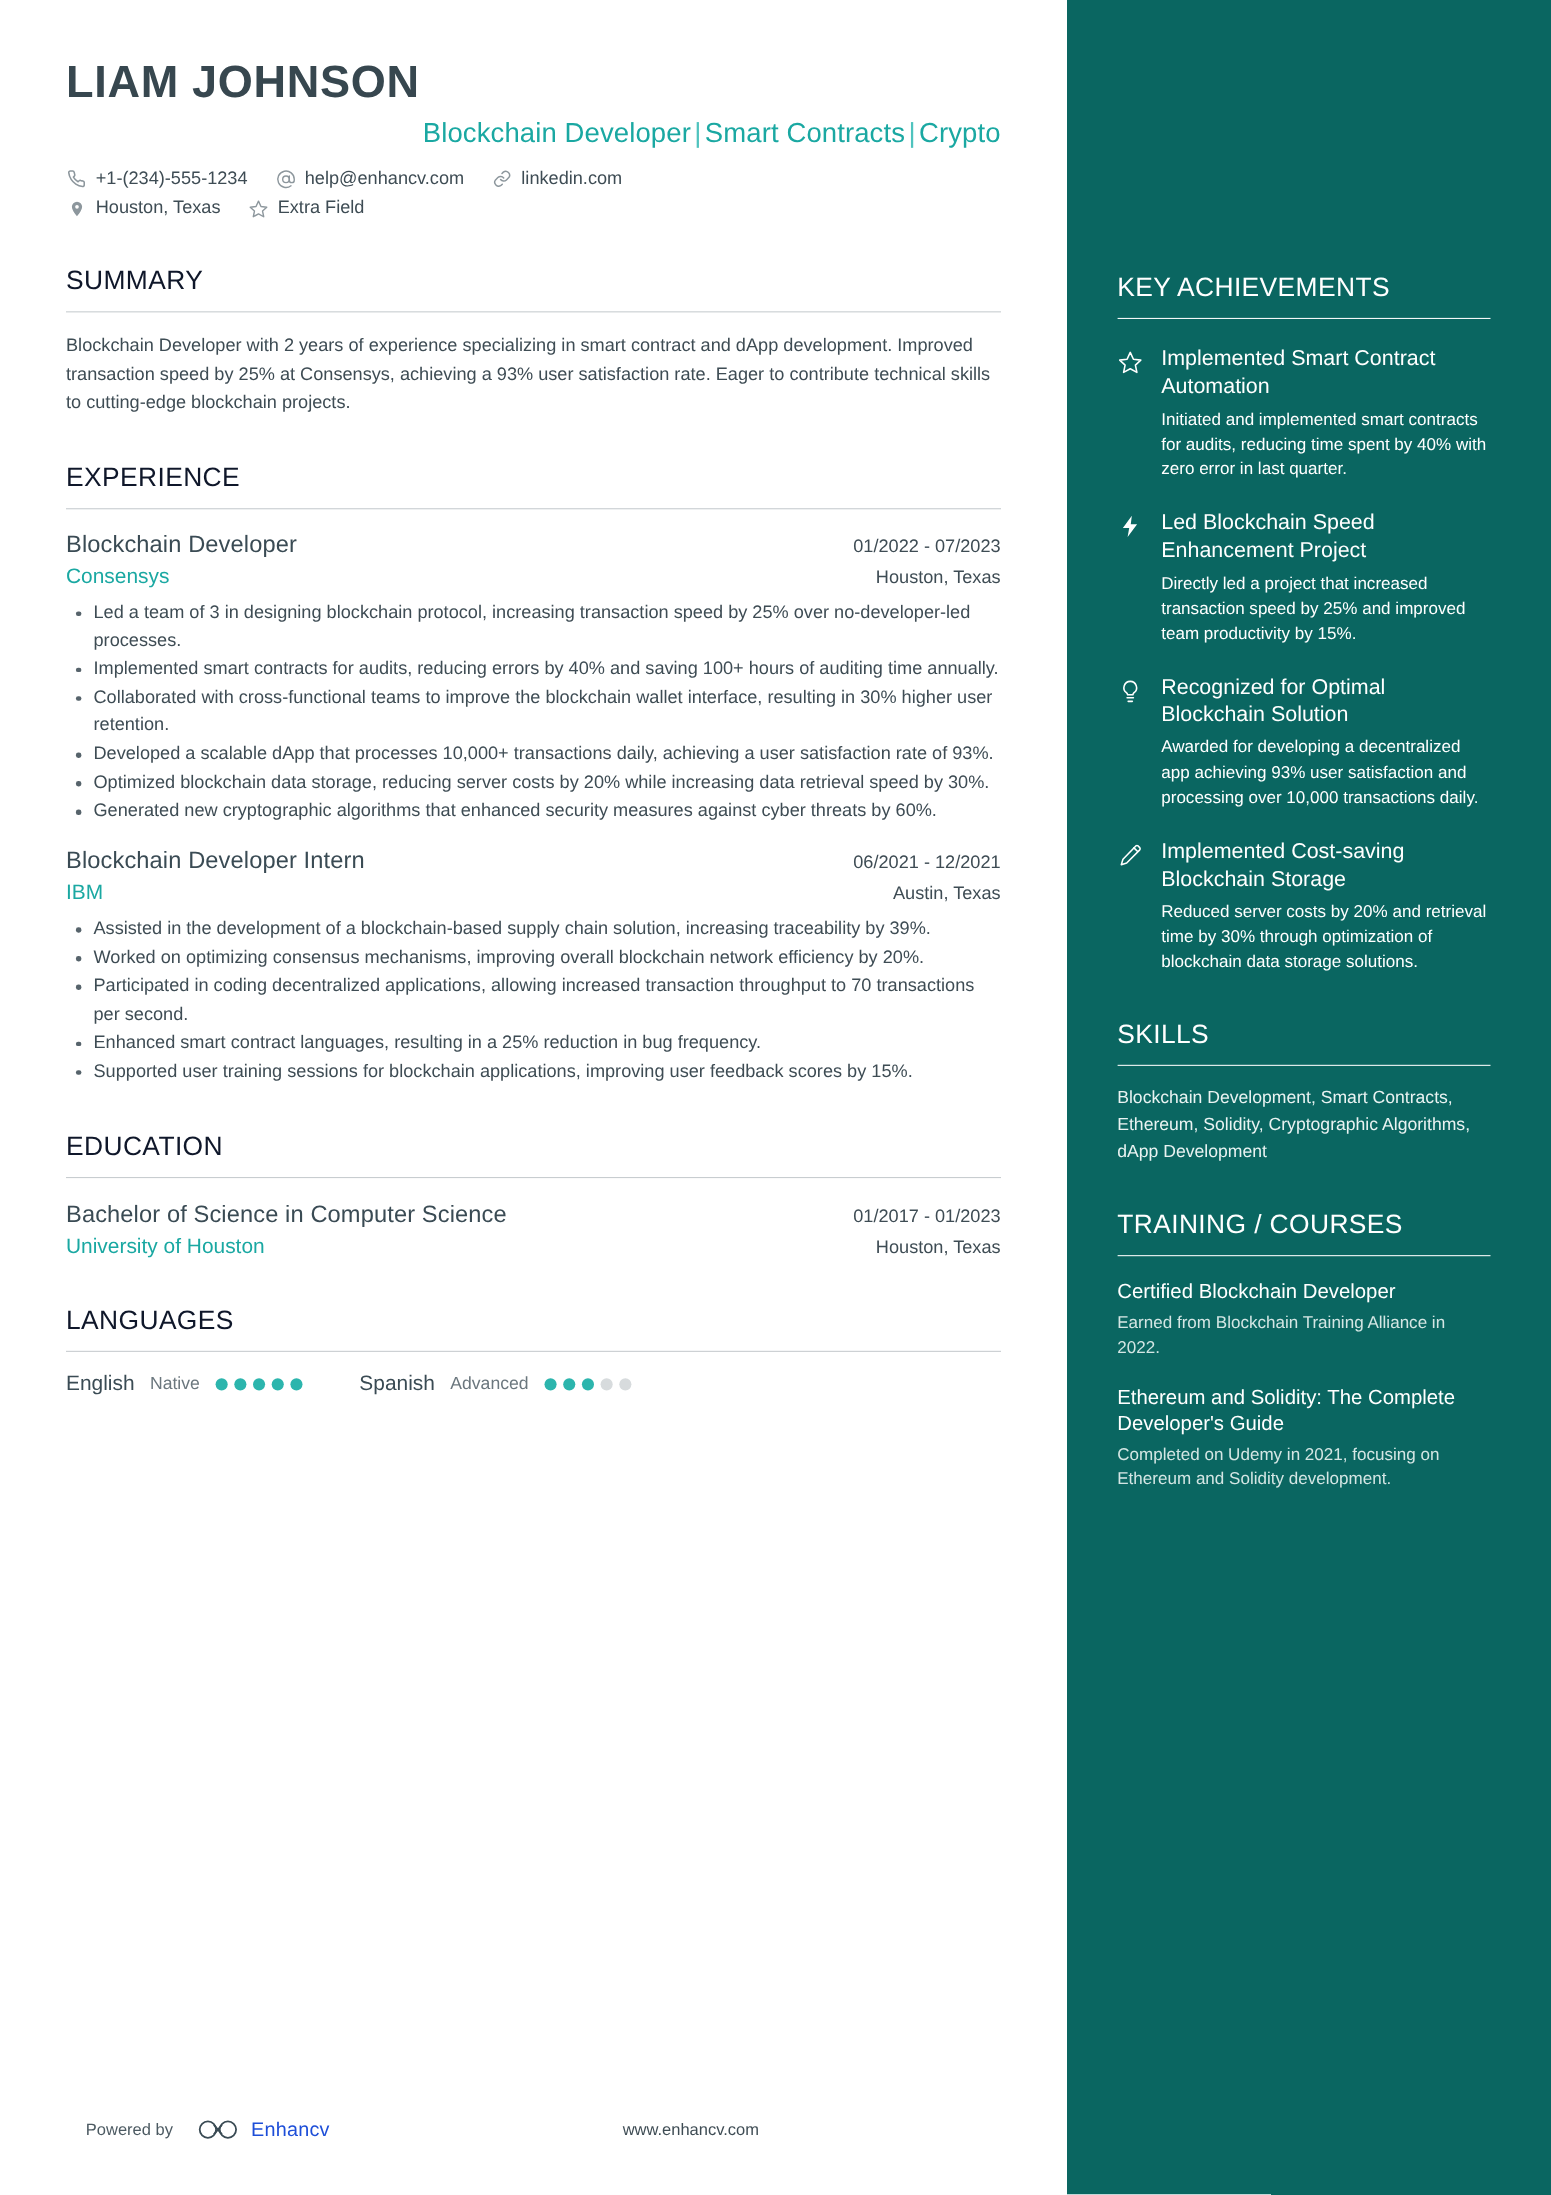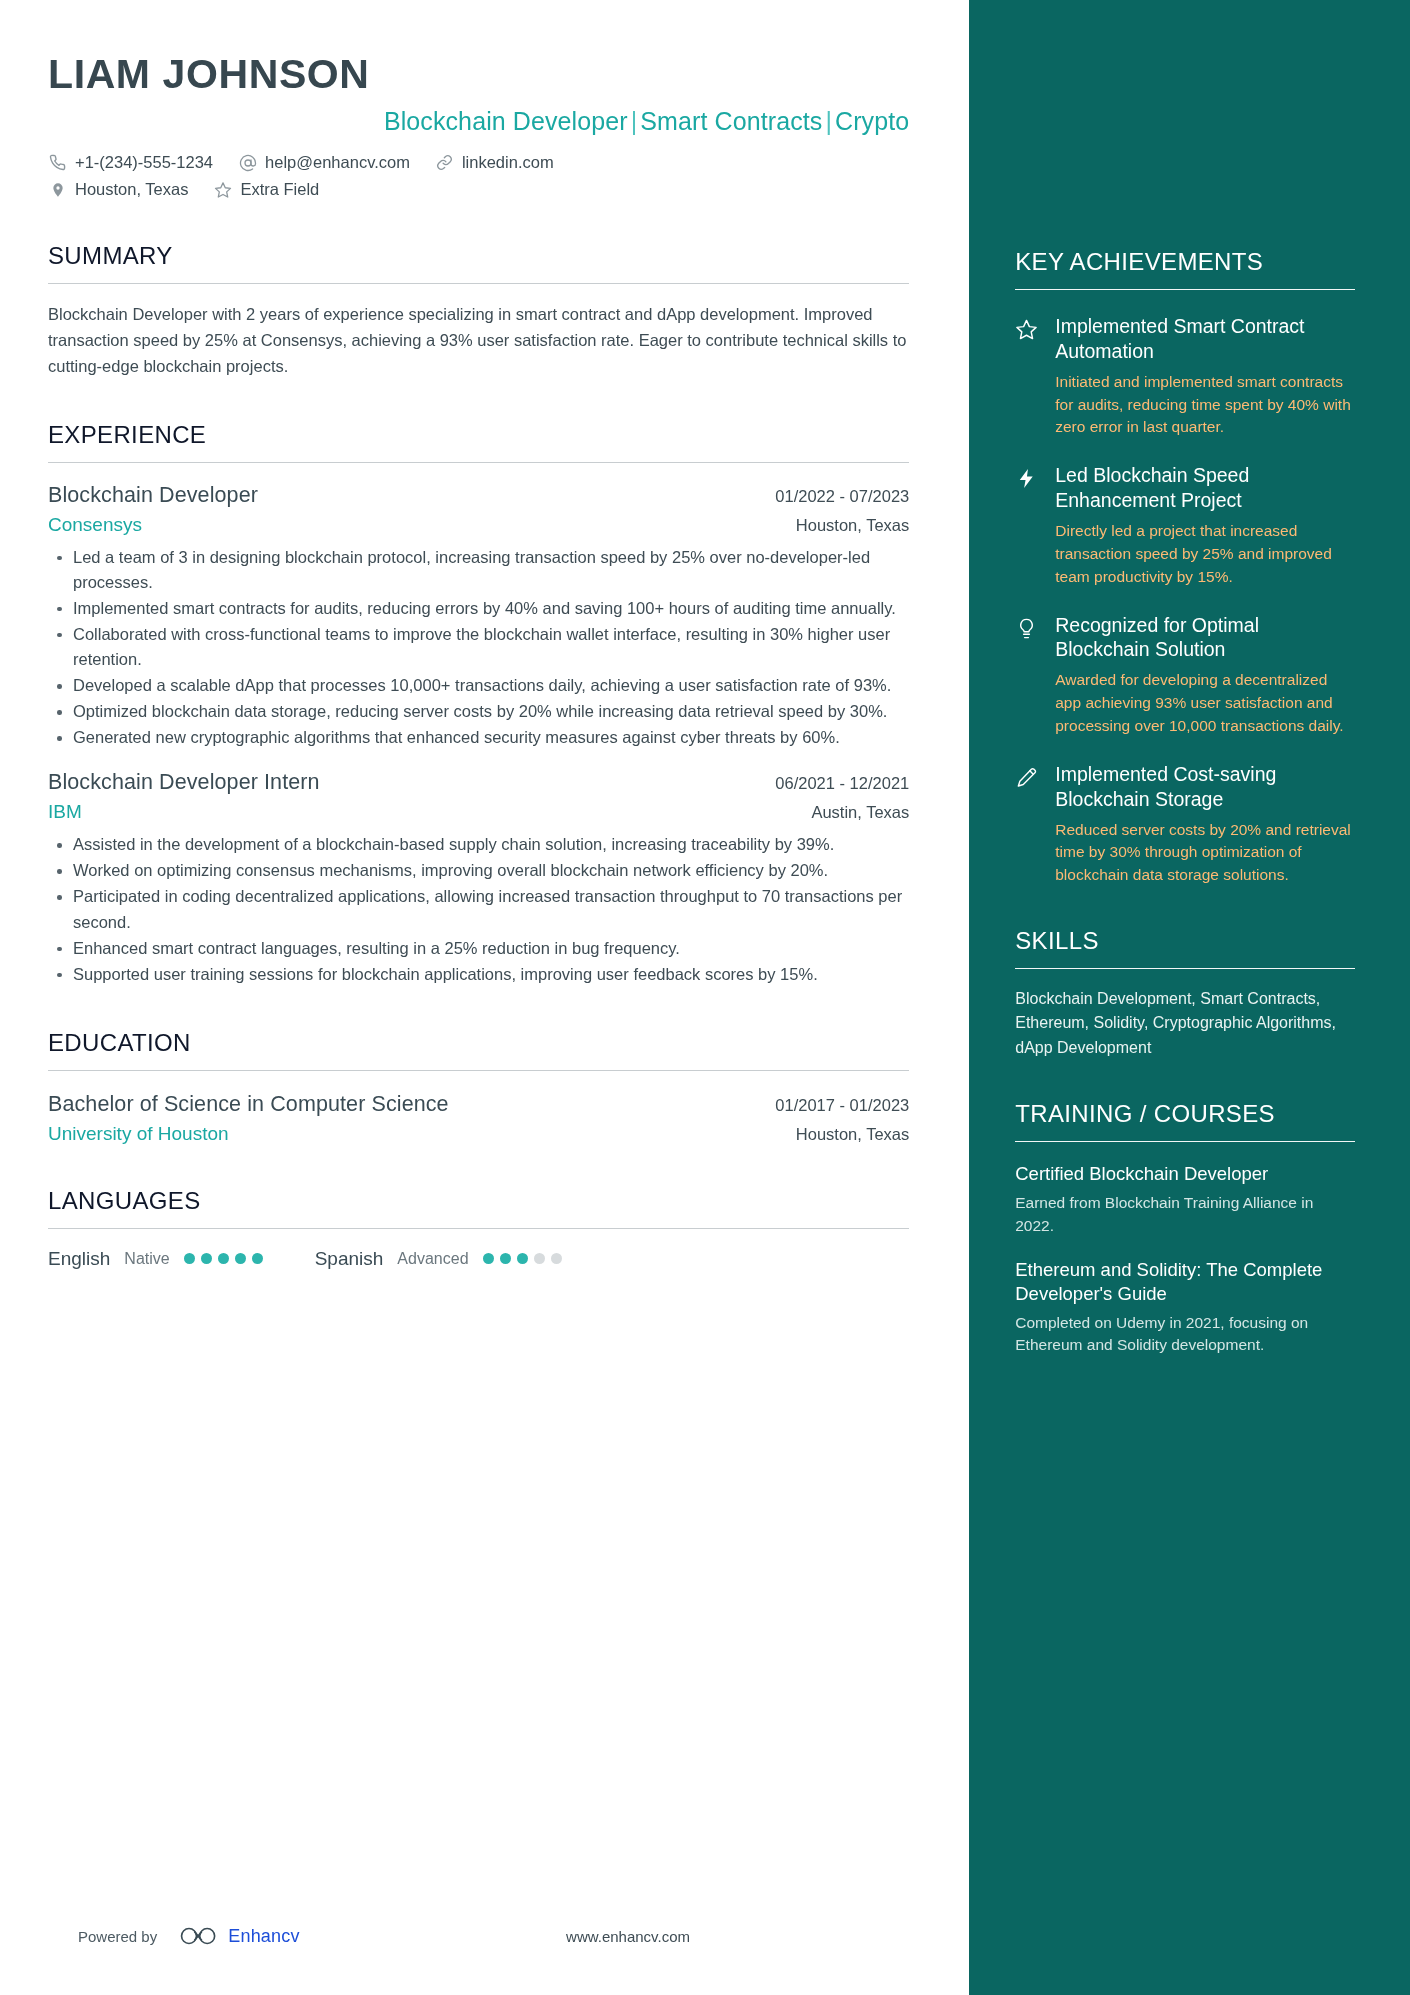--- a/index.html
+++ b/index.html
@@ -7,21 +7,21 @@
     width: 1410px; height: 1995px;
     background: #ffffff;
     font-family: "Liberation Sans", "DejaVu Sans", sans-serif;
     -webkit-font-smoothing: antialiased;
   }
   .page { position: relative; width: 1410px; height: 1995px; display: flex; }
 
   
   .main {
     width: 1089px;
-    padding: 52px 60px 0 48px;
+    padding: 52px 60px 0 60px;
     background: #ffffff;
   }
 
   .name {
     font-size: 41px;
     font-weight: 700;
     letter-spacing: 0.6px;
     color: #37474f;
     line-height: 1.12;
   }
@@ -126,21 +126,21 @@
     color: #ffffff;
     padding-bottom: 13px;
   }
   .side-rule { height: 1px; background: #ffffff; opacity: 0.95; width: 100%; }
 
   .ach { display: flex; margin-top: 24px; justify-content: center; }
   .ach-icon { width: 26px; flex: 0 0 26px; margin-right: 14px; padding-top: 4px; }
   .ach-icon svg { display: block; }
   .ach-body { flex: 1; }
   .ach-title { font-size: 19.5px; line-height: 1.28; color: #ffffff; }
-  .ach-desc { margin-top: 7px; font-size: 15.5px; line-height: 1.47; color: #fdba74; }
+  .ach-desc { margin-top: 7px; font-size: 15.5px; line-height: 1.47; color: #ffffff; }
 
   .skills-text { margin-top: 18px; font-size: 16px; line-height: 1.52; color: #eaf3f2; }
 
   .course { margin-top: 20px; }
   .course-title { font-size: 18.5px; line-height: 1.3; color: #ffffff; }
   .course-desc { margin-top: 6px; font-size: 15.5px; line-height: 1.47; color: #d4e6e4; }
 </style>
 </head>
 <body>
 

